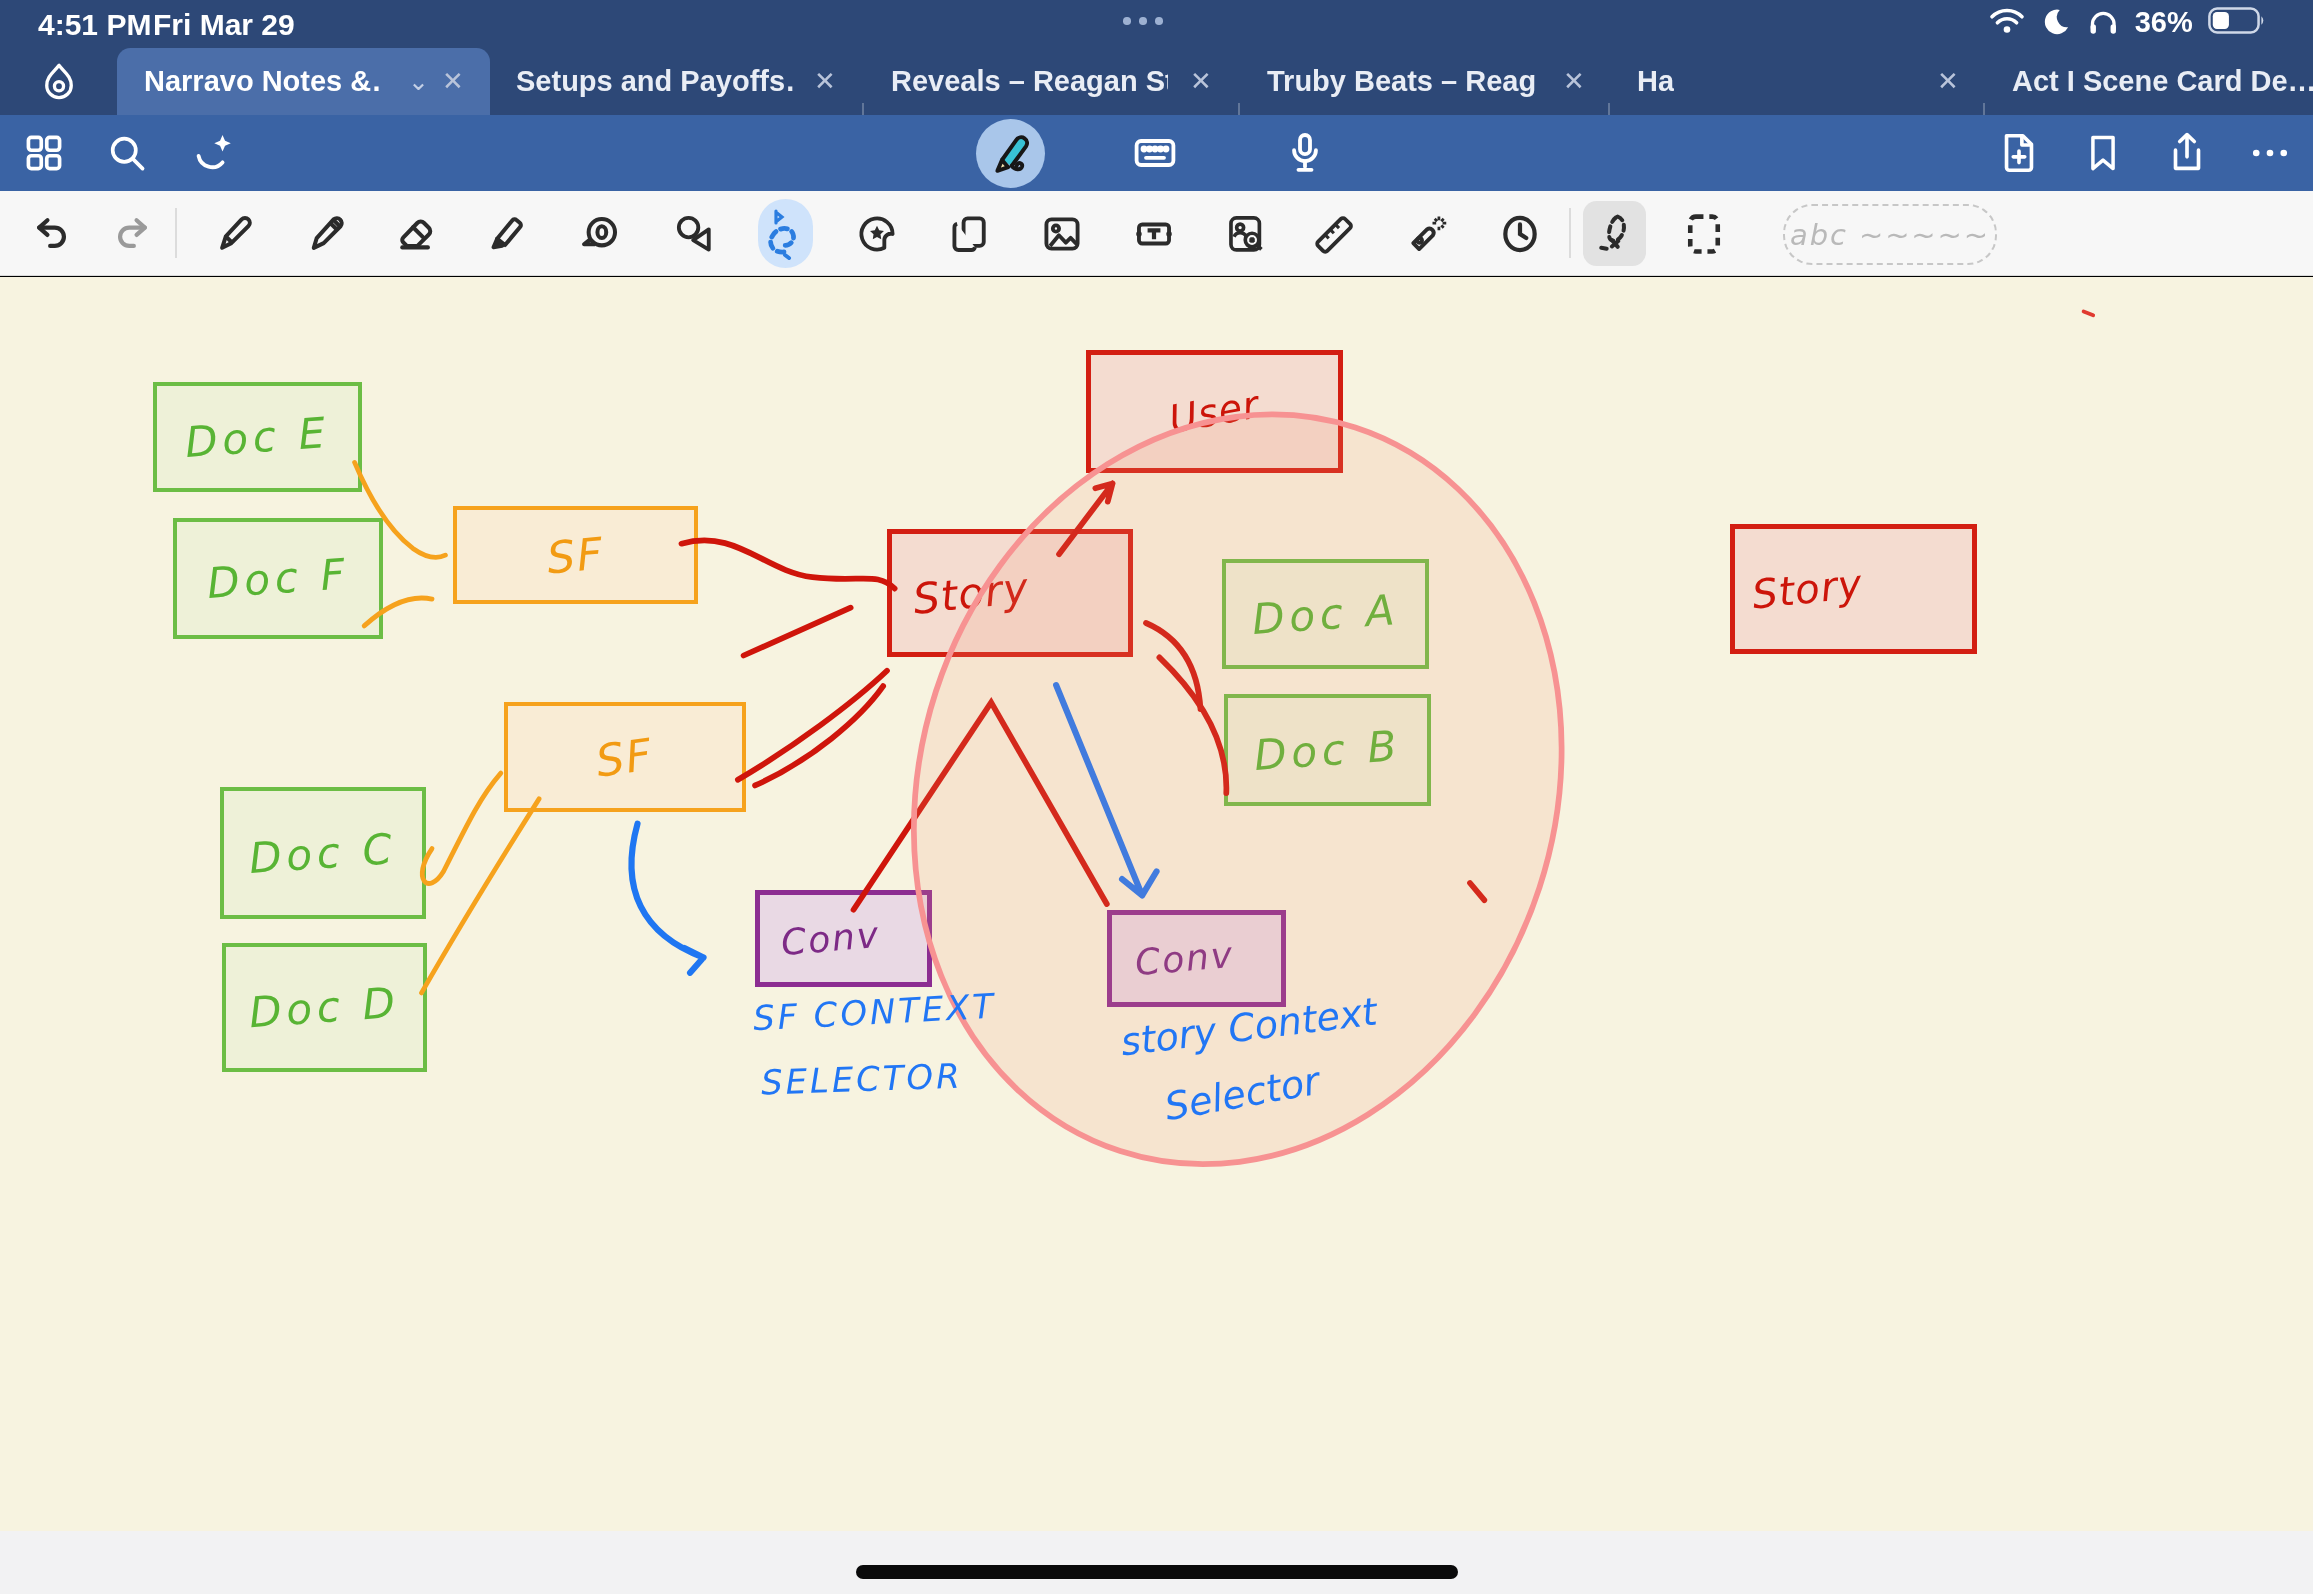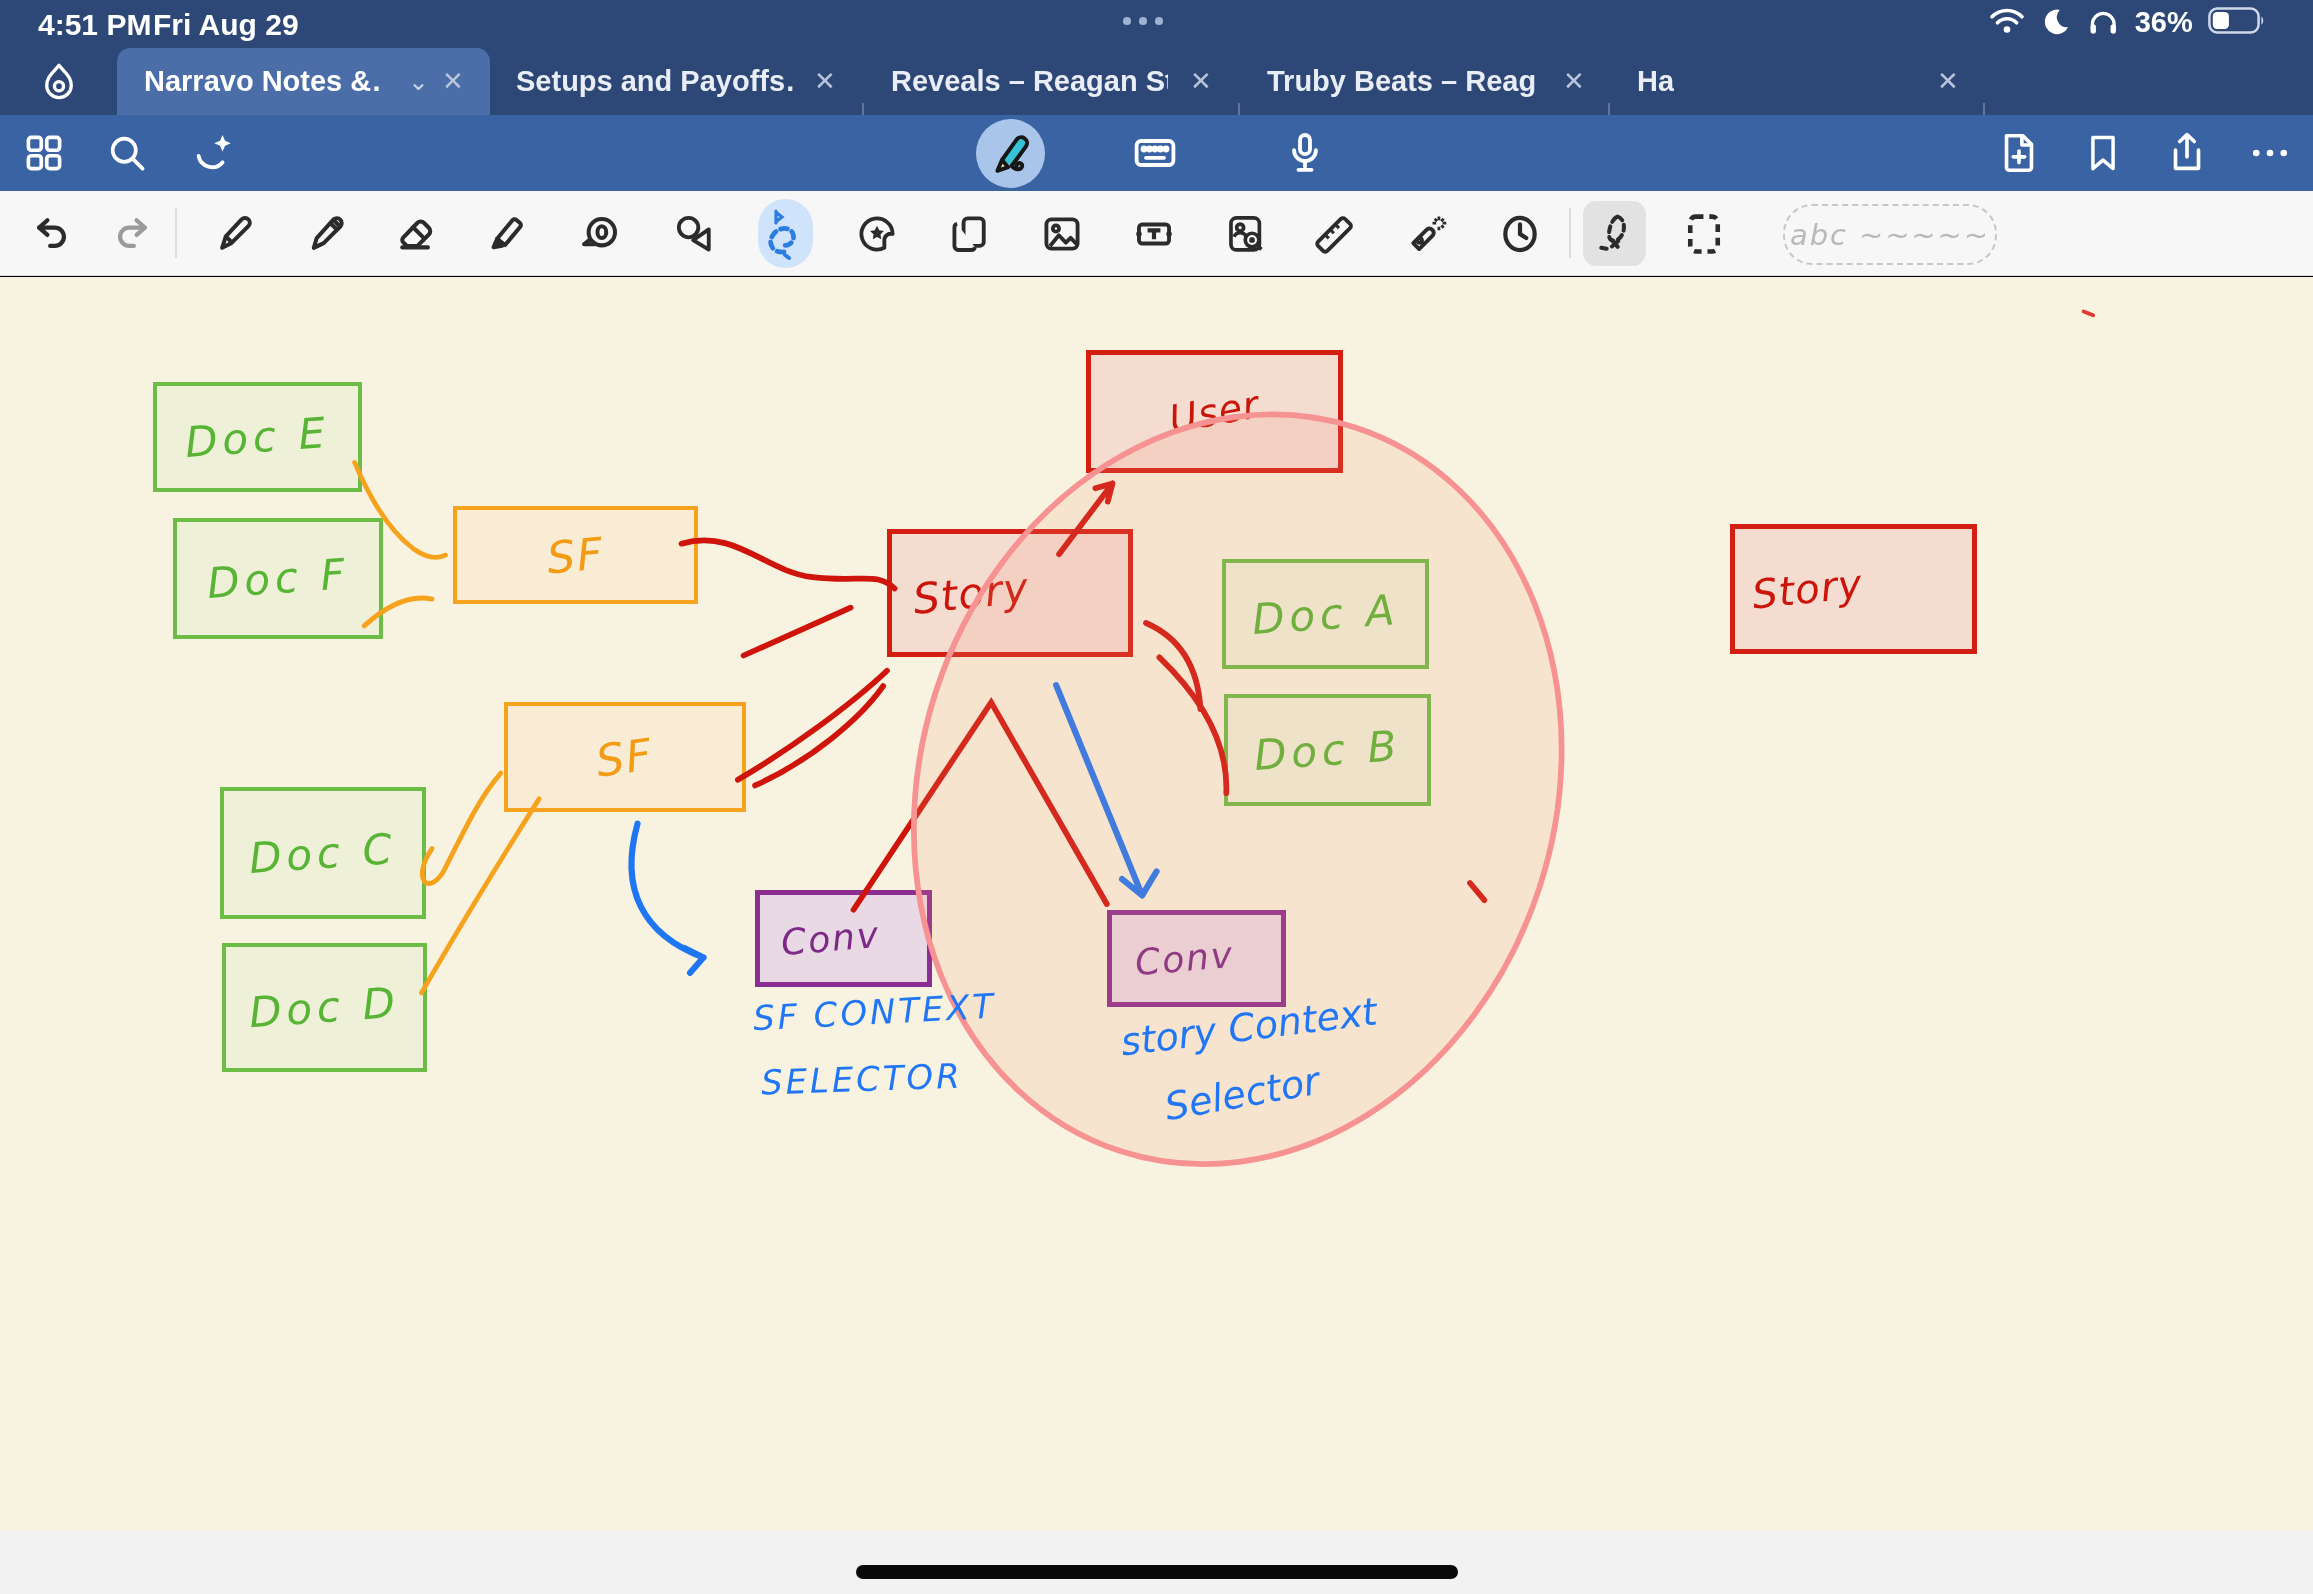--- a/index.html
+++ b/index.html
@@ -56,21 +56,21 @@
   svg{display:block;}
 </style>
 </head>
 <body>
 
 <div class="page">
 
   <div class="topchrome">
     <div class="statusbar">
       <span class="time">4:51 PM</span>
-      <span class="date">Fri Aug 29</span>
+      <span class="date">Fri Mar 29</span>
       <span class="topdots">
           <i></i>
           <i></i>
           <i></i>
         </span>
       <div class="statusright">
         <span>
           <svg width="36" height="29" viewBox="0 0 24 19" fill="none" stroke="#fff" stroke-width="2.4" stroke-linecap="round">
             <path d="M2,7 a14,14 0 0 1 20,0"></path>
               <path d="M5.6,11 a9,9 0 0 1 12.8,0"></path>
@@ -122,20 +122,23 @@
         <span class="tx" style="left:326px;">✕</span>
       </div>
       <div class="tab" style="left:1240px;width:370px;">
         <span class="tlabel" style="margin-left:27px;max-width:272px;">Truby Beats – Reag…</span>
         <span class="tx" style="left:323px;">✕</span>
       </div>
       <div class="tab" style="left:1610px;width:376px;">
         <span class="tlabel" style="margin-left:27px;max-width:277px;">Ha</span>
         <span class="tx" style="left:327px;">✕</span>
       </div>
+      <div class="tab" style="left:1985px;width:328px;">
+        <span class="tlabel" style="margin-left:27px;max-width:301px;">Act I Scene Card De…</span>
+      </div>
       <div class="tabsep" style="left:862px;"></div>
       <div class="tabsep" style="left:1238px;"></div>
       <div class="tabsep" style="left:1608px;"></div>
       <div class="tabsep" style="left:1983px;"></div>
     </div>
   </div>
 
   <div class="bluebar">
     <div class="bicon" style="left:5.7px;">
       <svg width="44" height="44" viewBox="0 0 24 24" fill="none" stroke="#fff" stroke-width="2" stroke-linejoin="round">

